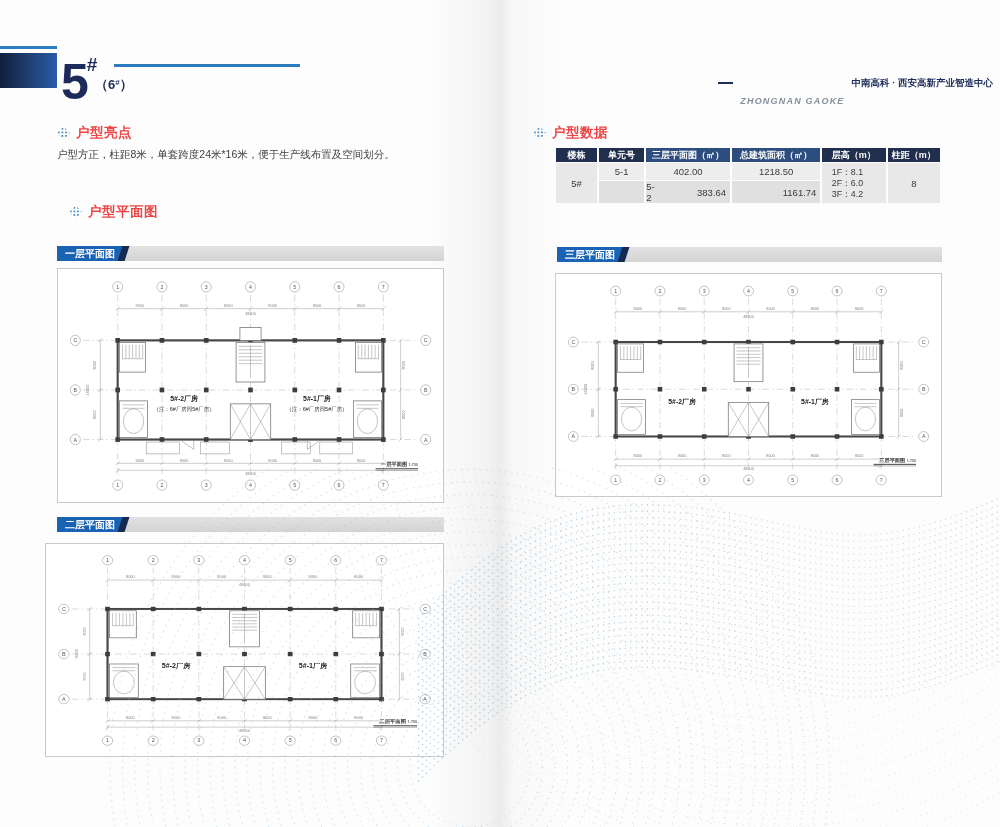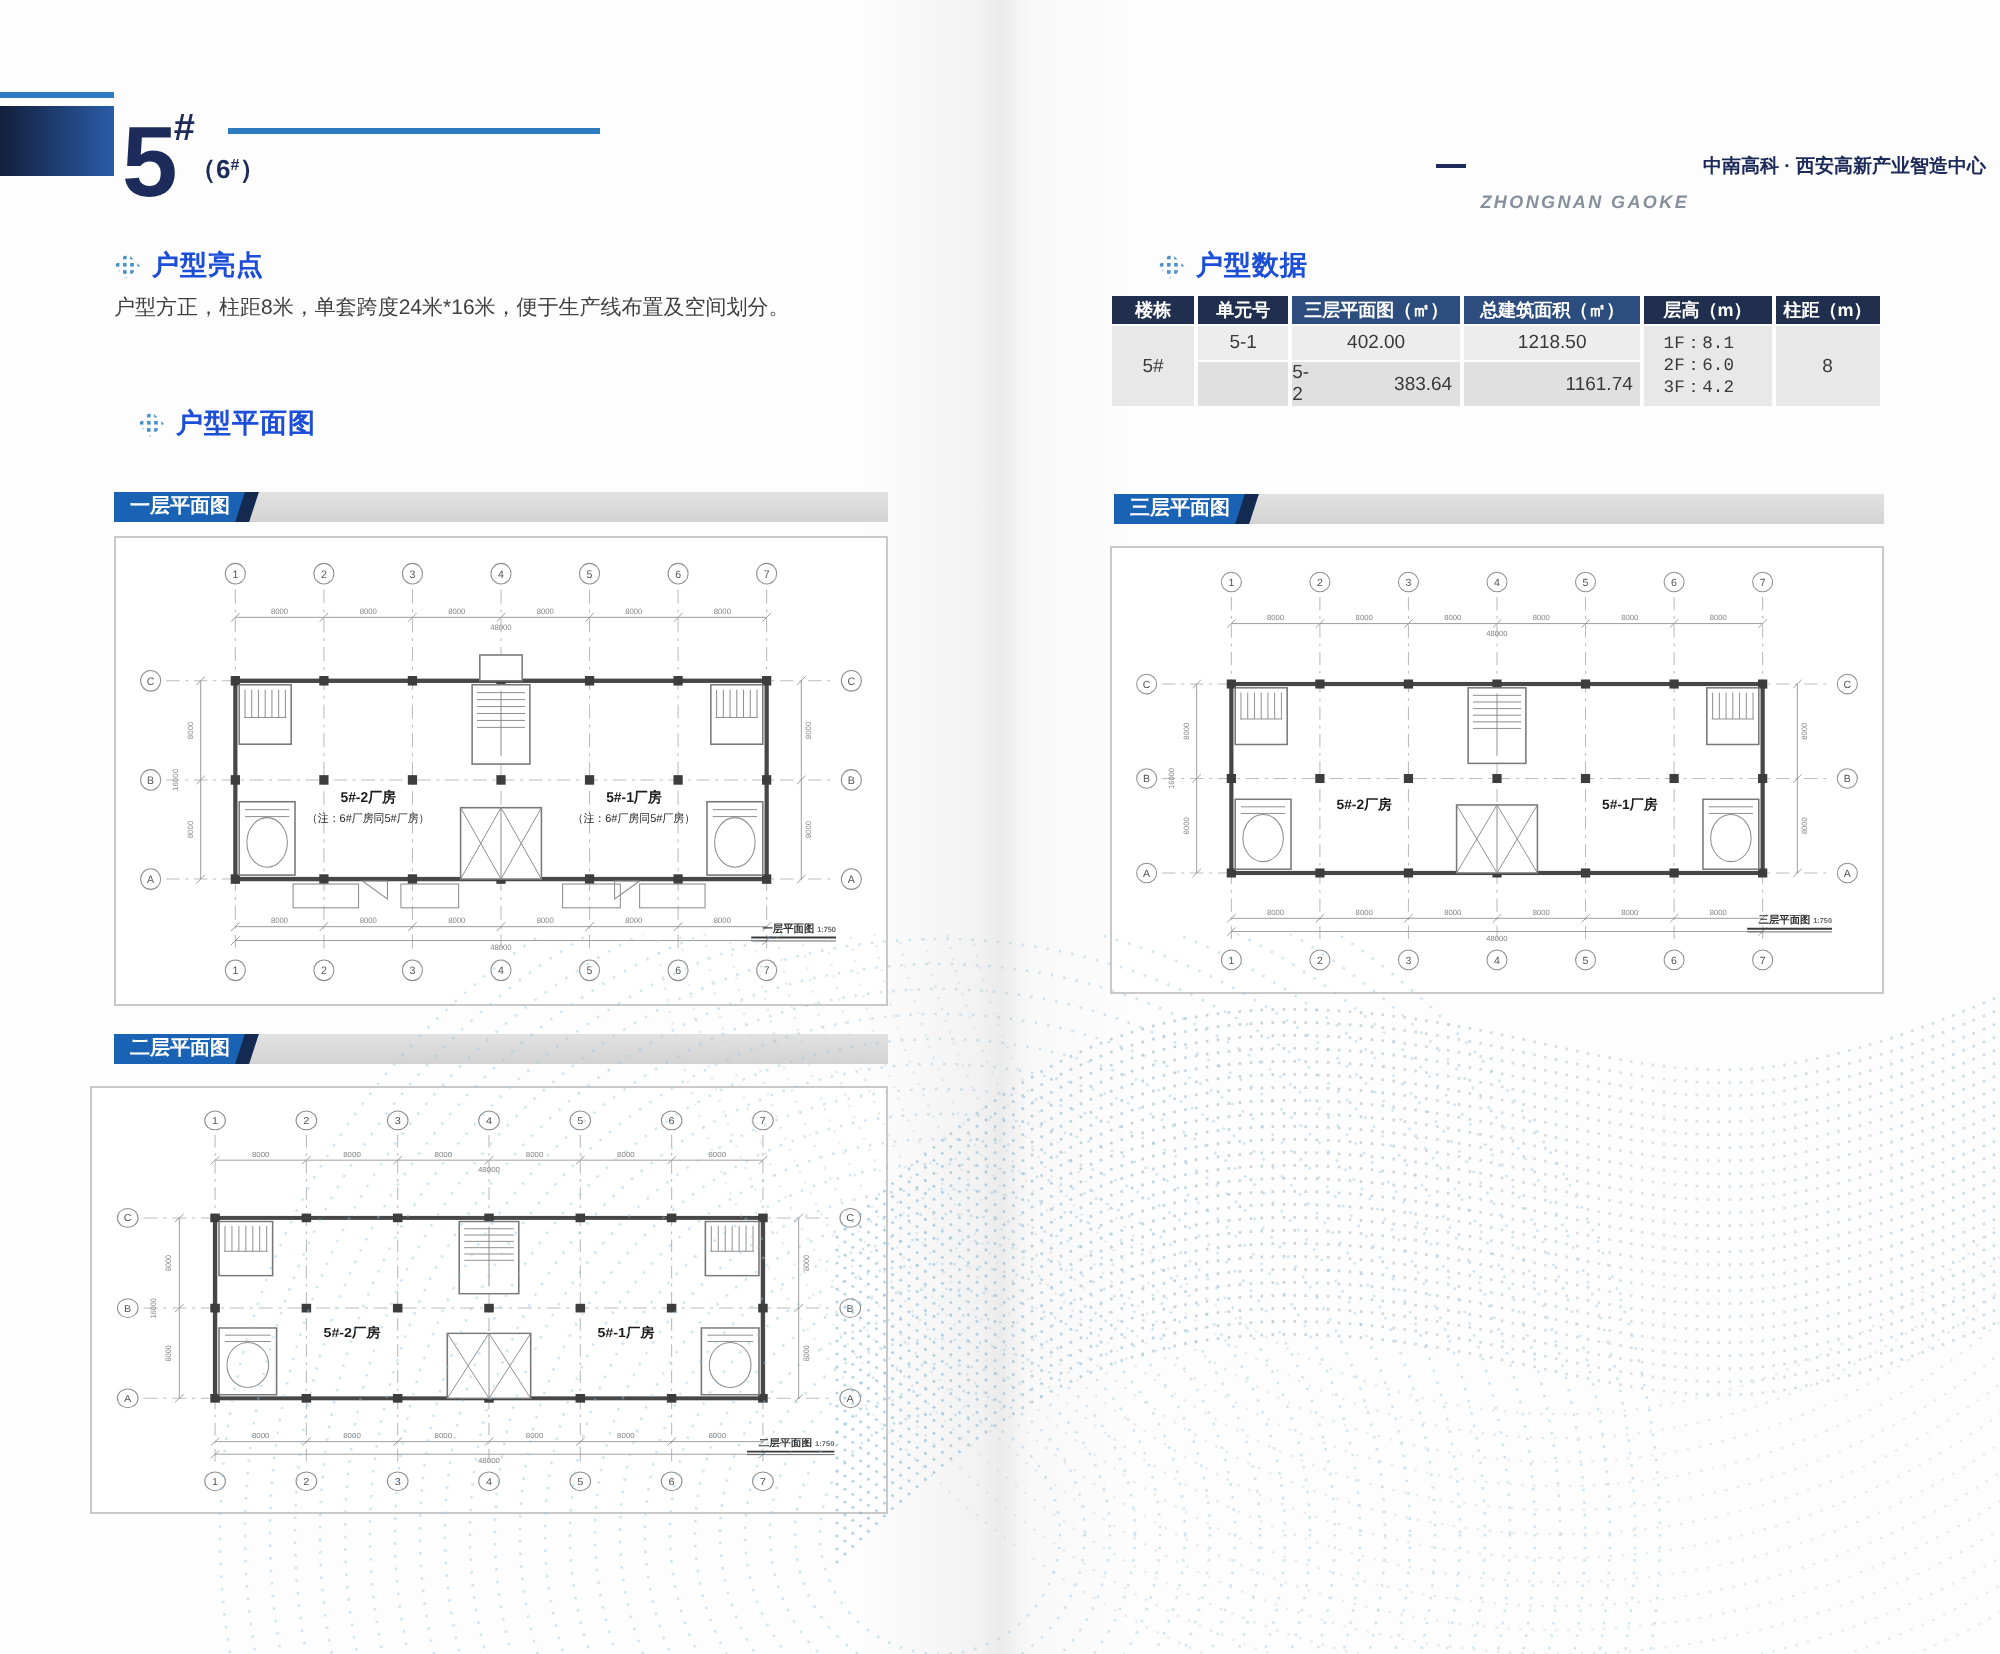--- a/index.html
+++ b/index.html
@@ -20,32 +20,32 @@
   .hdr{left:718px;top:60px;width:282px;display:flex;align-items:center;gap:7px;}
   .hdr .dash{width:16px;height:2px;background:#1d2b5a;}
   .hdr .en{font-size:9px;font-style:italic;color:#85909c;letter-spacing:1.2px;font-weight:600;white-space:nowrap;margin-top:36px;}
   .hdr .cn{font-size:9.5px;color:#1d2b5a;font-weight:600;white-space:nowrap;}
   .hdr .rule{flex:1;height:2px;background:#2e7cc0;}
   
   .sec-h{display:flex;align-items:center;gap:6px;}
   .sec-h .dots{width:13px;height:13px;flex:0 0 13px;
     background-image:radial-gradient(circle,#4a90c9 1px,rgba(0,0,0,0) 1.15px);background-size:3.6px 3.6px;
     clip-path:polygon(50% 0,100% 50%,50% 100%,0 50%);}
-  .sec-h .t{font-size:13.5px;font-weight:700;color:#1d4ed8;letter-spacing:.5px;}
+  .sec-h .t{font-size:13.5px;font-weight:700;color:#ef4444;letter-spacing:.5px;}
   .hl-text{left:57px;top:146px;width:430px;font-size:10.5px;color:#3f3f3f;line-height:16px;}
   .hl-text span{display:block;}
   
   .dtable{left:554px;top:147px;width:388px;}
   .dtable table{border-collapse:separate;border-spacing:2.5px 1.5px;width:100%;table-layout:fixed;}
   .dtable th{background:#1f2f4d;color:#fff;font-size:9px;font-weight:700;height:14px;padding:0 1px;white-space:nowrap;overflow:hidden;}
   .dtable th.mid{background:#2c4d7d;}
   .dtable td{background:#ededed;font-size:9.5px;color:#3a3a3a;text-align:center;height:17px;padding:0;}
   .dtable tr.r2 td{background:#e0e0e0;padding-left:47px;}
   .dtable td.sp{background:#e8e8e8;}
-  .dtable td.fh span{display:block;width:44px;margin:0 auto;text-align:left;font-size:8.8px;line-height:11px;color:#3a3a3a;font-family:Liberation Mono, monospace;}
+  .dtable td.fh span{display:block;width:44px;margin:0 auto;text-align:left;font-size:8.8px;line-height:11px;color:#3a3a3a;}
   
   .tagrow{display:flex;align-items:stretch;height:15px;}
   .tag{position:relative;background:#1a62b3;color:#fff;font-size:10px;font-weight:600;line-height:15px;padding:0 9px 0 8px;white-space:nowrap;z-index:2;}
   .tag::after{content:'';position:absolute;right:-3px;top:0;bottom:0;width:7px;background:#142a50;transform:skewX(-18deg);}
   .tagbar{flex:1;margin-left:-1px;background:linear-gradient(to bottom,#e2e2e2,#d3d3d3);clip-path:polygon(6px 0,100% 0,100% 100%,0 100%);}
   
   .plan-box{background:#fff;border:1px solid #c9c9c9;}
   .plan-box svg{display:block;}
   svg .ax{stroke:#bcbcbc;stroke-width:.55;stroke-dasharray:7 3 1.5 3;fill:none;}
   svg .thin{stroke:#8f8f8f;stroke-width:.55;fill:none;}
@@ -82,21 +82,21 @@
   </div>
 
   <div class="z sec-h" style="left:57px;top:124px;">
     <span class="dots"></span>
     <span class="t">户型亮点</span>
   </div>
   <div class="z hl-text">
     <span>户型方正，柱距8米，单套跨度24米*16米，便于生产线布置及空间划分。</span>
   </div>
 
-  <div class="z sec-h" style="left:579px;top:124px;">
+  <div class="z sec-h" style="left:533px;top:124px;">
     <span class="dots"></span>
     <span class="t">户型数据</span>
   </div>
   <div class="z dtable">
     <table>
       <colgroup>
           <col style="width:11%">
           <col style="width:12%">
           <col style="width:22.5%">
           <col style="width:23.5%">

